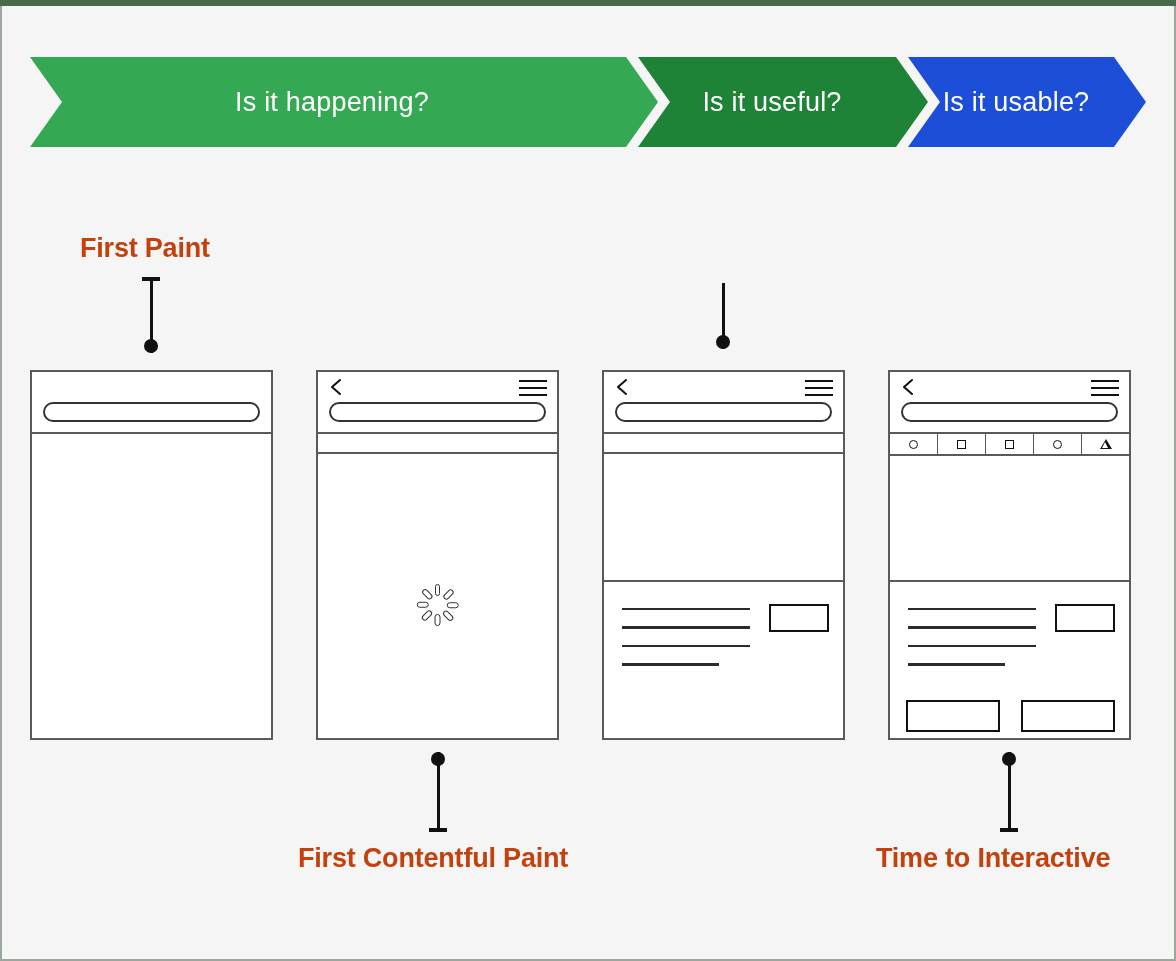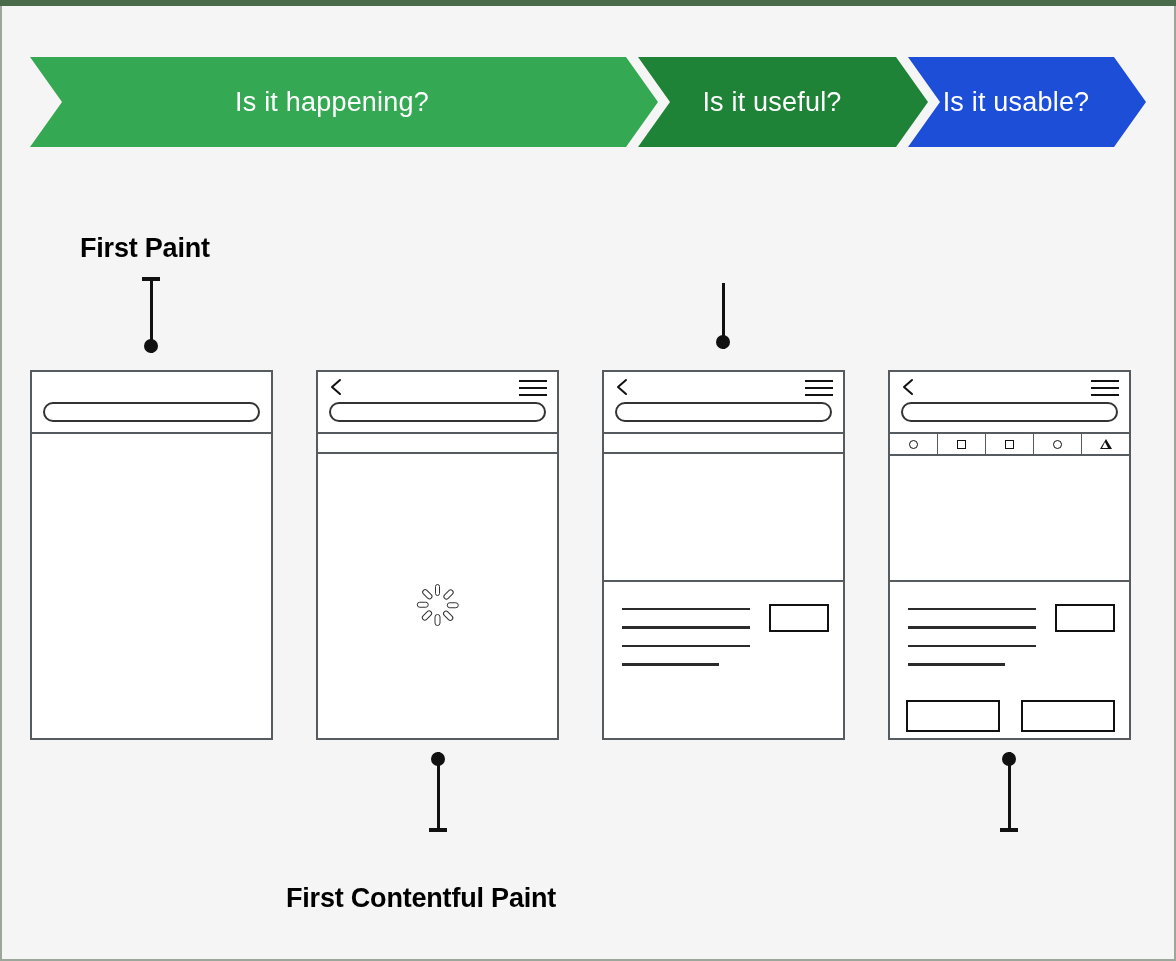--- a/index.html
+++ b/index.html
@@ -90,21 +90,21 @@
     left: 878px;
     width: 238px;
     background: #1d4ed8;
     clip-path: polygon(0 0, 206px 0, 238px 45px, 206px 90px, 0 90px, 32px 45px);
     padding-right: 22px;
   }
 
   
   .metric-label {
     position: absolute;
-    color: #000000;
+    color: #c2410c;
     font-size: 27px;
     font-weight: bold;
     white-space: nowrap;
     letter-spacing: -0.2px;
   }
 
   
   .connector {
     position: absolute;
     width: 20px;
@@ -324,22 +324,23 @@
       <span>Is it happening?</span>
     </div>
     <div class="chev chev-2">
       <span>Is it usable?</span>
     </div>
   </div>
 
   <div class="metric-label" style="left:80px; top:233px;">First Paint</div>
 
 
-  <div class="metric-label" style="left:286px; top:843px;margin-top:40px;">First Contentful Paint</div>
-
+  <div class="metric-label" style="left:298px; top:843px;">First Contentful Paint</div>
+
+  <div class="metric-label" style="left:876px; top:843px;">Time to Interactive</div>
 
   <div class="connector bar-top" style="left:141px; top:277px; height:76px;">
     <div class="stem"></div>
     <div class="cap-bar"></div>
     <div class="cap-dot"></div>
   </div>
 
   <div class="connector plain" style="left:713px; top:283px; height:66px;">
     <div class="stem"></div>
 

